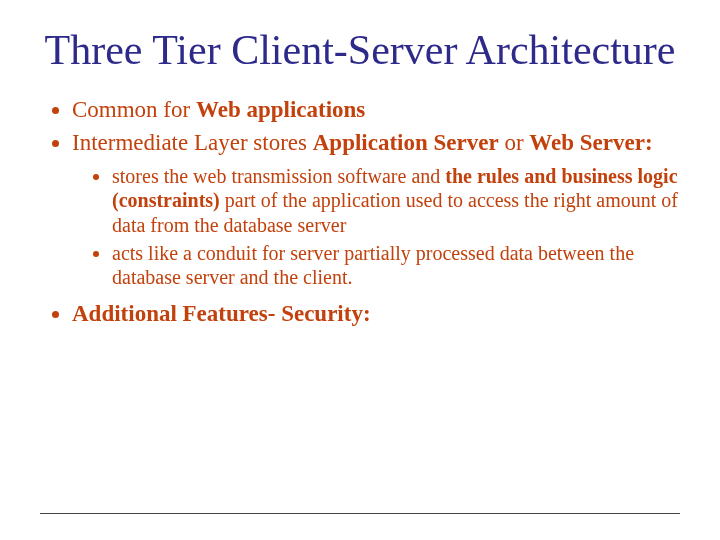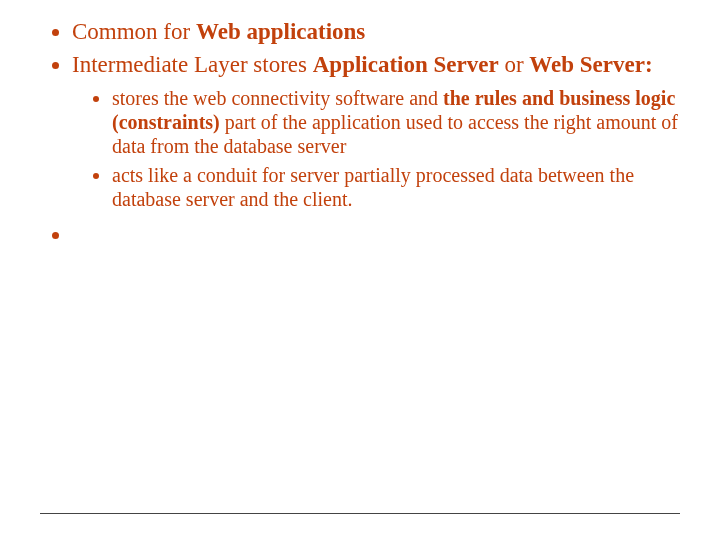--- a/index.html
+++ b/index.html
@@ -54,39 +54,41 @@
     right: 40px;
     bottom: 26px;
     border-top: 1px solid #444;
   }
 </style>
 </head>
 <body>
 
 <div class="slide">
 
+  <h1 class="title">Three Tier Client-Server Architecture</h1>
 
   <ul class="lvl1">
 
     <li>
       <span>Common for </span><span class="b">Web applications</span>
     </li>
 
     <li>
       <span>Intermediate Layer stores </span><span class="b">Application Server</span><span> or </span><span class="b">Web Server:</span>
 
       <ul class="lvl2">
         <li>
-          <span>stores the web connectivity software and </span><span class="b">the rules and business logic (constraints)</span><span> part of the application used to access the right amount of data from the database server</span>
+          <span>stores the web transmission software and </span><span class="b">the rules and business logic (constraints)</span><span> part of the application used to access the right amount of data from the database server</span>
         </li>
         <li>
           <span>acts like a conduit for server partially processed data between the database server and the client.</span>
         </li>
       </ul>
     </li>
 
     <li>
+      <span class="b">Additional Features- Security:</span>
     </li>
 
   </ul>
 
   <div class="hr"></div>
 </div>
 
 </body></html>

